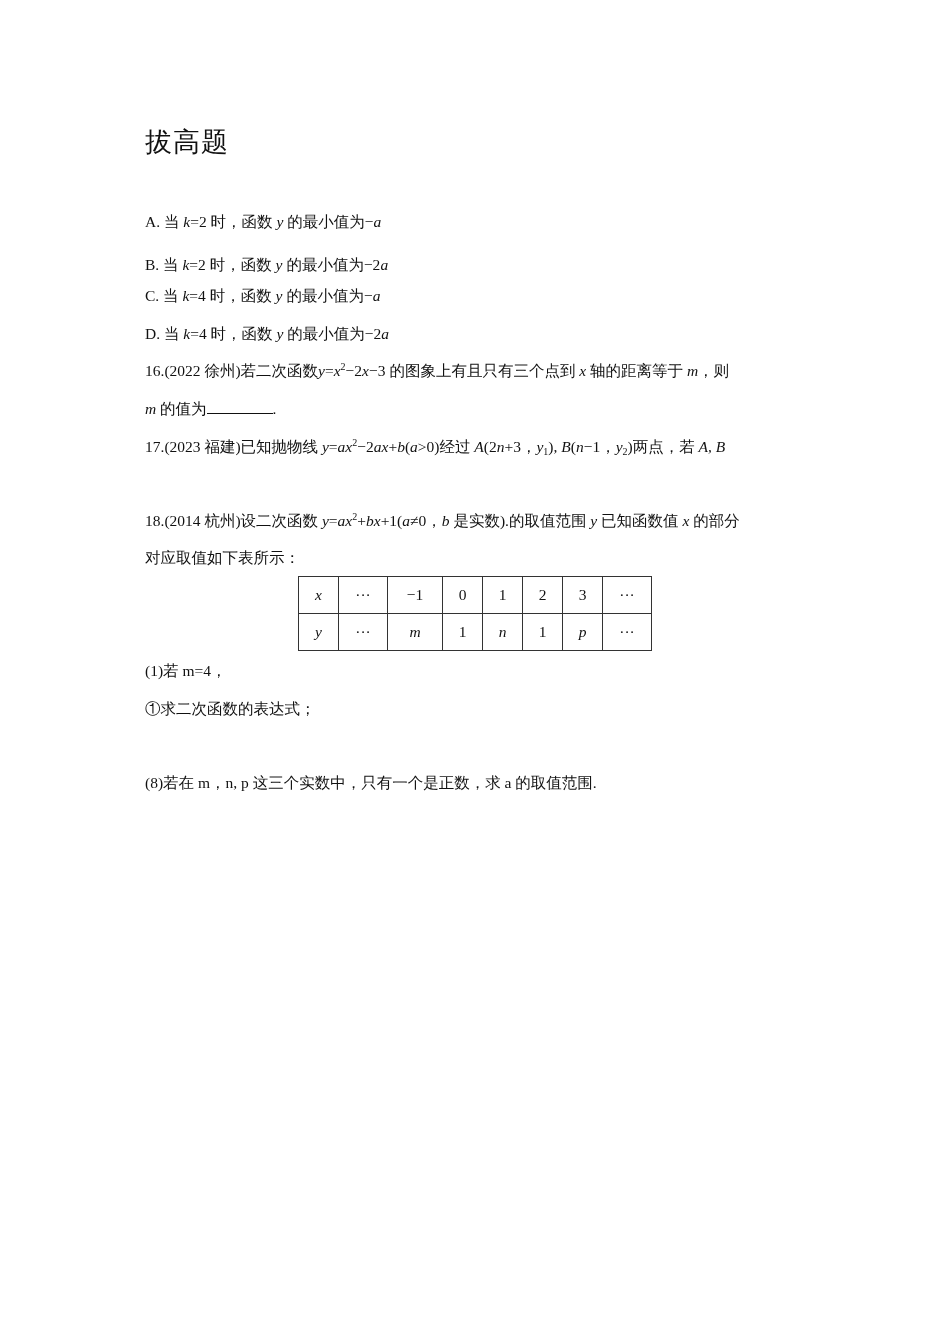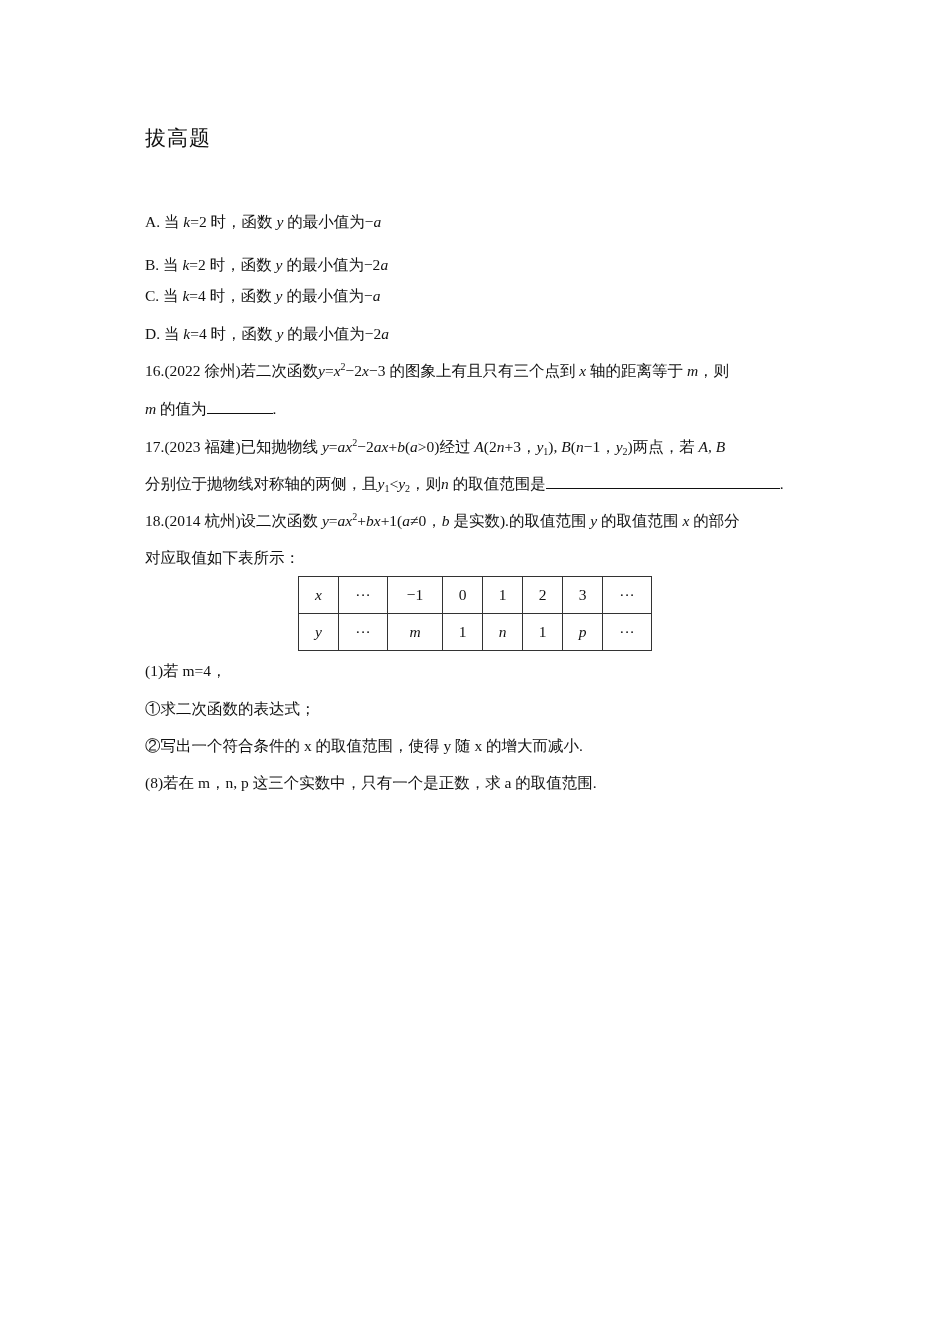--- a/index.html
+++ b/index.html
@@ -1,20 +1,20 @@
 <!DOCTYPE html>
 <html><head>
 <meta charset="utf-8">
 <style>
   html, body { margin: 0; padding: 0; background: #ffffff; }
   body { width: 950px; height: 1344px; position: relative; overflow: hidden;
          font-family: "Liberation Serif", "DejaVu Serif", serif; color: #111; }
   .page { position: absolute; left: 0; top: 0; width: 950px; height: 1344px; }
   .heading { position: absolute; left: 145px; top: 124px; font-family: Liberation Serif, serif;
-             font-size: 21px; font-weight: 500; letter-spacing: 1px; }
+             font-size: 27px; font-weight: 500; letter-spacing: 1px; }
   .line { position: absolute; left: 145px; font-size: 15.5px; white-space: nowrap; line-height: 20px; }
   .i { font-style: italic; }
   sup { font-size: 10px; vertical-align: 6px; line-height: 0; }
   sub { font-size: 10px; vertical-align: -3px; line-height: 0; }
   .blank { display: inline-block; border-bottom: 1px solid #111; height: 14px; vertical-align: baseline; }
   table.vals { position: absolute; left: 298px; top: 576px; border-collapse: collapse; font-size: 15.5px; }
   table.vals td { border: 1.3px solid #333; text-align: center; height: 36px; padding: 0; }
 </style>
 </head>
 <body>
@@ -40,26 +40,23 @@
   <div class="line" style="top:361px">
     <span>16.</span><span>(2022 徐州)</span><span>若二次函数</span><span class="i">y</span>=<span class="i">x</span><sup>2</sup>−2<span class="i">x</span>−3 <span>的图象上有且只有三个点到</span> <span class="i">x</span> <span>轴的距离等于</span> <span class="i">m</span><span>，则</span>
   </div>
   <div class="line" style="top:399px">
     <span class="i">m</span> <span>的值为</span><span class="blank" style="width:66px"></span><span>.</span>
   </div>
 
   <div class="line" style="top:437px">
     <span>17.</span><span>(2023 福建)</span><span>已知抛物线</span> <span class="i">y</span>=<span class="i">ax</span><sup>2</sup>−2<span class="i">ax</span>+<span class="i">b</span>(<span class="i">a</span>&gt;0)<span>经过</span> <span class="i">A</span>(2<span class="i">n</span>+3，<span class="i">y</span><sub>1</sub>), <span class="i">B</span>(<span class="i">n</span>−1，<span class="i">y</span><sub>2</sub>)<span>两点，若</span> <span class="i">A, B</span>
   </div>
-  <div class="line" style="top:474px">
-    <span>分别位于抛物线对称轴的两侧，且</span><span class="i">y</span><sub>1</sub>&lt;<span class="i">y</span><sub>2</sub><span>，则</span><span class="i">n</span> <span>的取值范围是</span><span class="blank" style="width:234px"></span><span>.</span>
-  </div>
 
   <div class="line" style="top:511px">
-    <span>18.</span><span>(2014 杭州)</span><span>设二次函数</span> <span class="i">y</span>=<span class="i">ax</span><sup>2</sup>+<span class="i">bx</span>+1(<span class="i">a</span>≠0，<span class="i">b</span> 是实数)<span>.的取值范围</span> <span class="i">y</span> <span>的取值范围</span> <span class="i">x</span> <span>的部分</span>
+    <span>18.</span><span>(2014 杭州)</span><span>设二次函数</span> <span class="i">y</span>=<span class="i">ax</span><sup>2</sup>+<span class="i">bx</span>+1(<span class="i">a</span>≠0，<span class="i">b</span> 是实数)<span>.的取值范围</span> <span class="i">y</span> <span>已知函数值</span> <span class="i">x</span> <span>的部分</span>
   </div>
   <div class="line" style="top:548px">对应取值如下表所示：</div>
 
   <table class="vals">
     <tbody>
         <tr>
       <td style="width:39px" class="i">x</td>
       <td style="width:48px">···</td>
       <td style="width:54px">−1</td>
       <td style="width:39px">0</td>
@@ -76,16 +73,15 @@
       <td class="i">n</td>
       <td>1</td>
       <td class="i">p</td>
       <td>···</td>
     </tr>
   </tbody>
     </table>
 
   <div class="line" style="top:661px">(1)若 m=4，</div>
   <div class="line" style="top:699px">①求二次函数的表达式；</div>
-  <div class="line" style="top:736px">②写出一个符合条件的 x 的取值范围，使得 y 随 x 的增大而减小.</div>
   <div class="line" style="top:773px">(8)若在 m，n, p 这三个实数中，只有一个是正数，求 a 的取值范围.</div>
 
 </div>
 
 </body></html>

